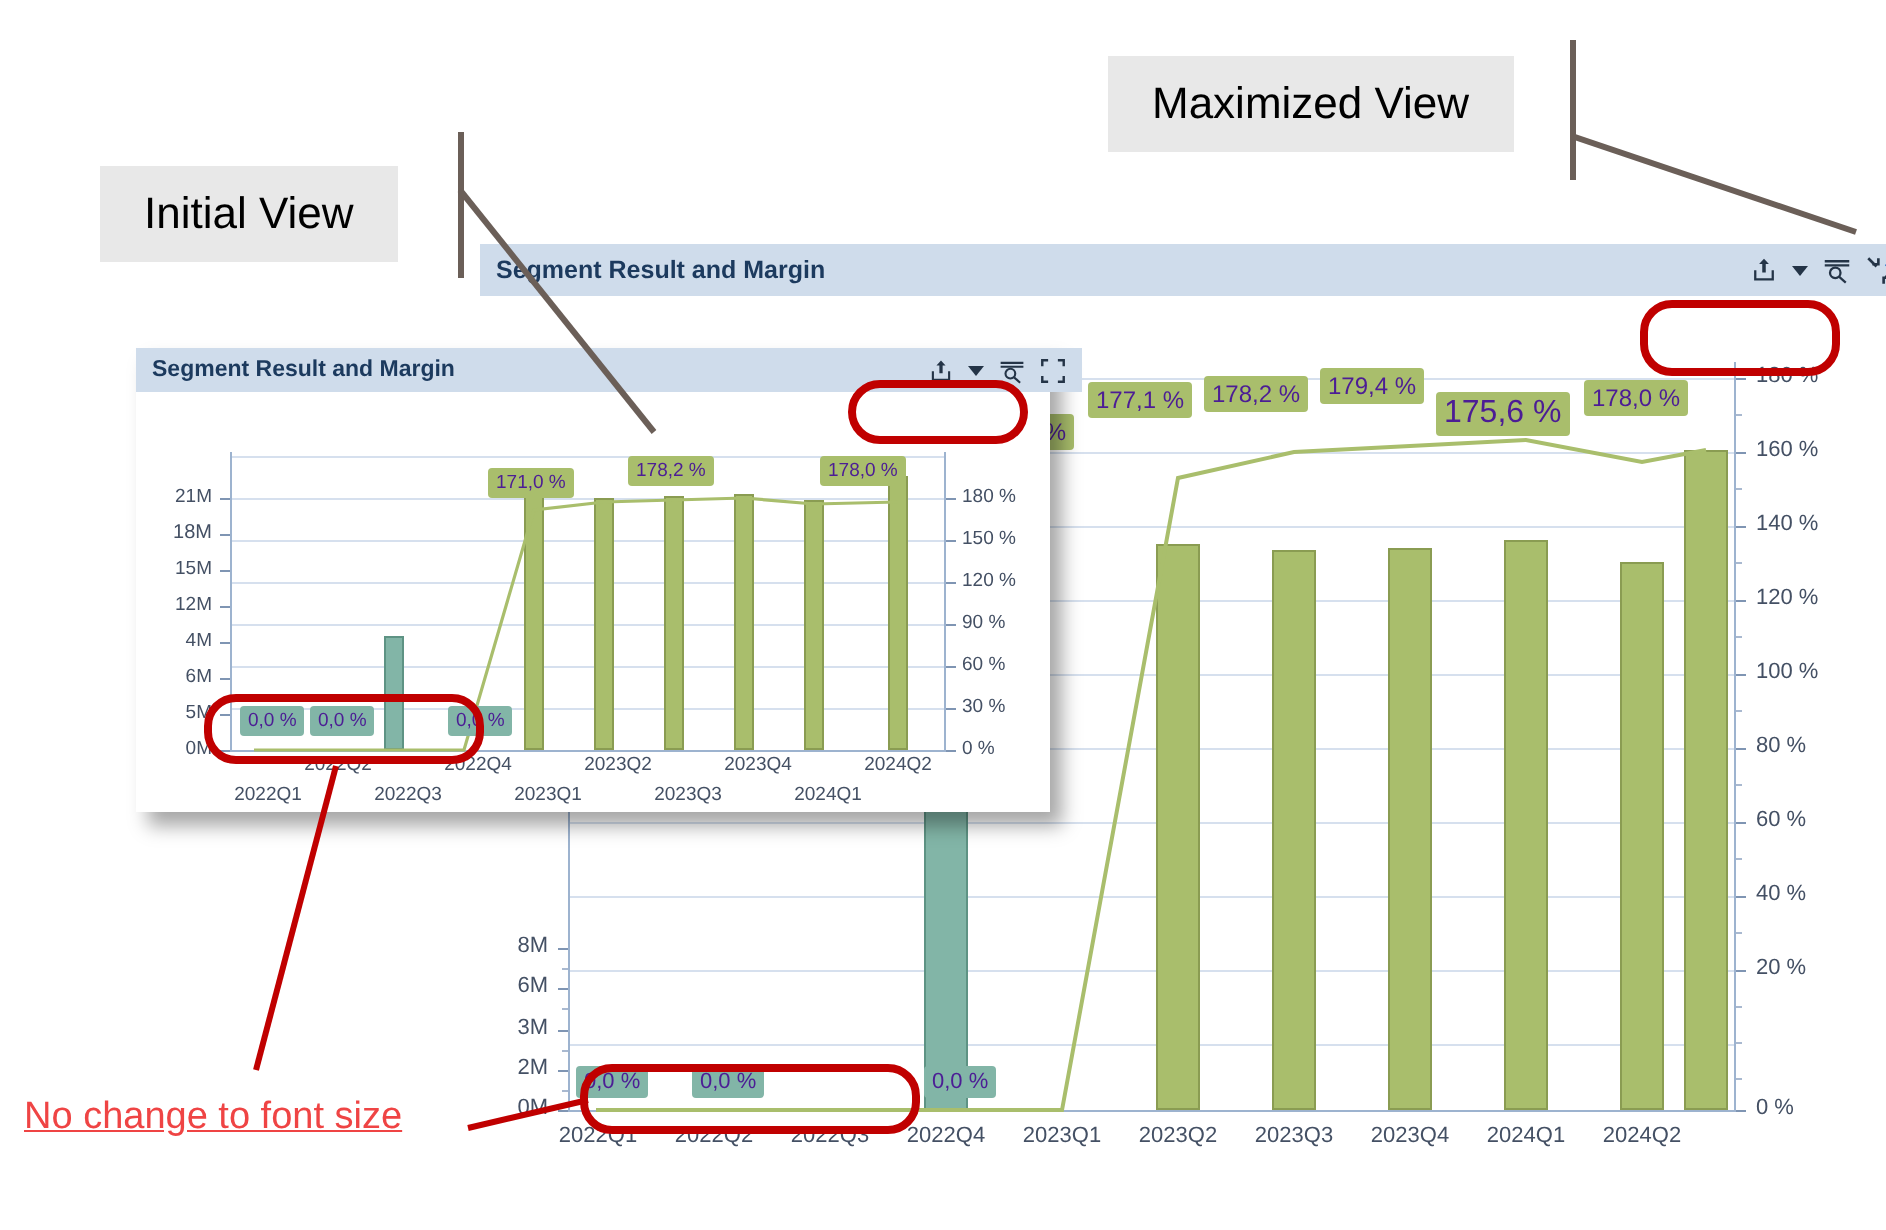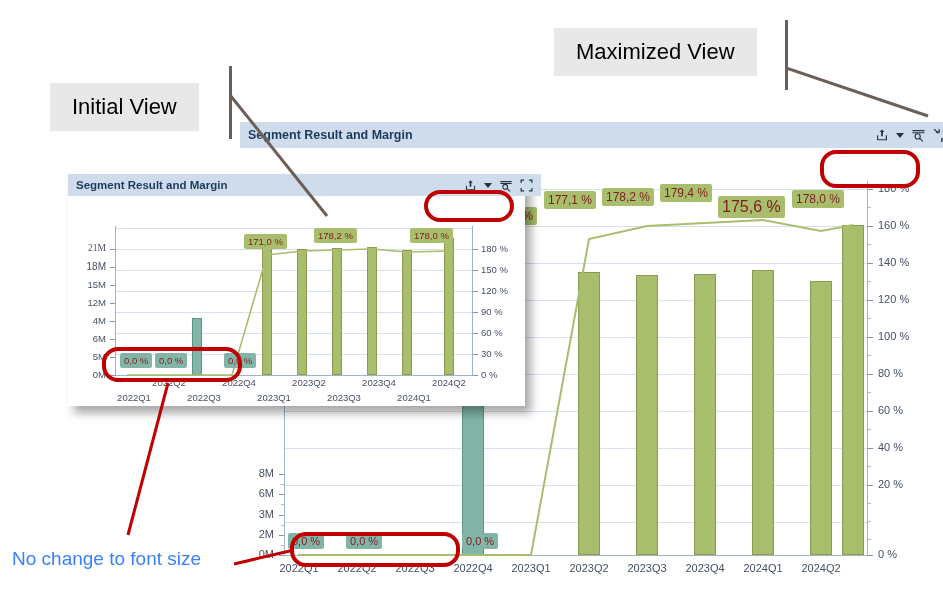--- a/index.html
+++ b/index.html
@@ -10,21 +10,21 @@
   .abs{position:absolute;}
 
   
   .callout{
     background:#e8e8e8;color:#000;
     font-size:22px;line-height:1;
     padding:13px 22px;white-space:nowrap;
   }
   .leader{background:#6b5f58;}
   .plain-note{
-    font-size:19px;color:#3b82f6;white-space:nowrap;
+    font-size:19px;color:#ef4444;white-space:nowrap;text-decoration:underline;
   }
 
   
   .panel{background:#ffffff;border:1px solid #c9d4e4;margin-top:16px;}
   .panel-header{
     background:#cfdceb;color:#1c3a5e;
     font-weight:bold;display:flex;align-items:center;
     padding:0 8px;
   }
   .panel-title{flex:1;white-space:nowrap;}
@@ -43,21 +43,21 @@
   .tick-minor{position:absolute;width:3px;height:1px;background:#a9b9d0;}
   .ytxt{position:absolute;color:#445064;white-space:nowrap;text-align:right;}
   .ytxt-r{position:absolute;color:#445064;white-space:nowrap;text-align:left;}
   .xtxt{position:absolute;color:#445064;white-space:nowrap;text-align:center;}
 
   .bar{position:absolute;bottom:0;}
   .bar-green{background:#a9be6c;border:1px solid #8a9c52;box-sizing:border-box;}
   .bar-teal{background:#82b5a7;border:1px solid #5e9384;box-sizing:border-box;}
 
   .dlabel{
-    position:absolute;color:#7f1d1d;white-space:nowrap;
+    position:absolute;color:#4c1d95;white-space:nowrap;
     padding:2px 4px;border-radius:2px;
   }
   .dl-green{background:#a9be6c;}
   .dl-teal{background:#82b5a7;}
 
   
   .redbox{
     position:absolute;border:4px solid #c00000;border-radius:16px;
     box-sizing:border-box;background:transparent;
   }
@@ -238,21 +238,21 @@
     <div class="gridline" style="top:68px;left:1px;right:36px;"></div>
     <div class="gridline" style="top:89px;left:1px;right:36px;"></div>
     <div class="gridline" style="top:110px;left:1px;right:36px;"></div>
     <div class="gridline" style="top:131px;left:1px;right:36px;"></div>
     <div class="gridline" style="top:152px;left:1px;right:36px;background:#9db3cf;"></div>
 
     <div class="axis-v" style="left:1px;top:3px;height:150px;"></div>
     <div class="axis-v" style="left:358px;top:3px;height:150px;"></div>
 
     <div class="tick" style="left:-4px;top:26px;"></div>
-    <div class="ytxt" style="left:-42px;top:20px;width:34px;font-size:9.5px;font-family:Liberation Serif, serif;">21M</div>
+    <div class="ytxt" style="left:-42px;top:20px;width:34px;font-size:9.5px;">21M</div>
     <div class="tick" style="left:-4px;top:44px;"></div>
     <div class="ytxt" style="left:-42px;top:38px;width:34px;font-size:10px;">18M</div>
     <div class="tick" style="left:-4px;top:62px;"></div>
     <div class="ytxt" style="left:-42px;top:56px;width:34px;font-size:9.5px;">15M</div>
     <div class="tick" style="left:-4px;top:80px;"></div>
     <div class="ytxt" style="left:-42px;top:74px;width:34px;font-size:9.5px;">12M</div>
     <div class="tick" style="left:-4px;top:98px;"></div>
     <div class="ytxt" style="left:-42px;top:92px;width:34px;font-size:9.5px;">4M</div>
     <div class="tick" style="left:-4px;top:116px;"></div>
     <div class="ytxt" style="left:-42px;top:110px;width:34px;font-size:9.5px;">6M</div>

